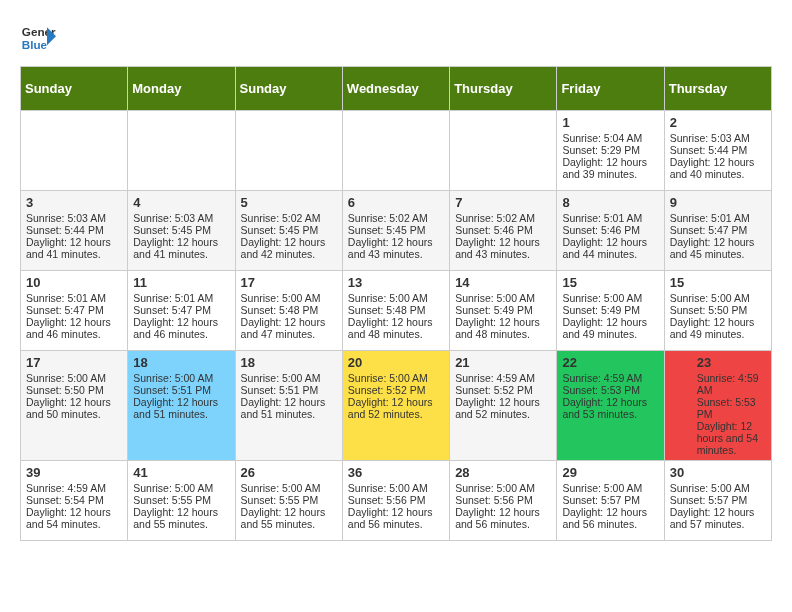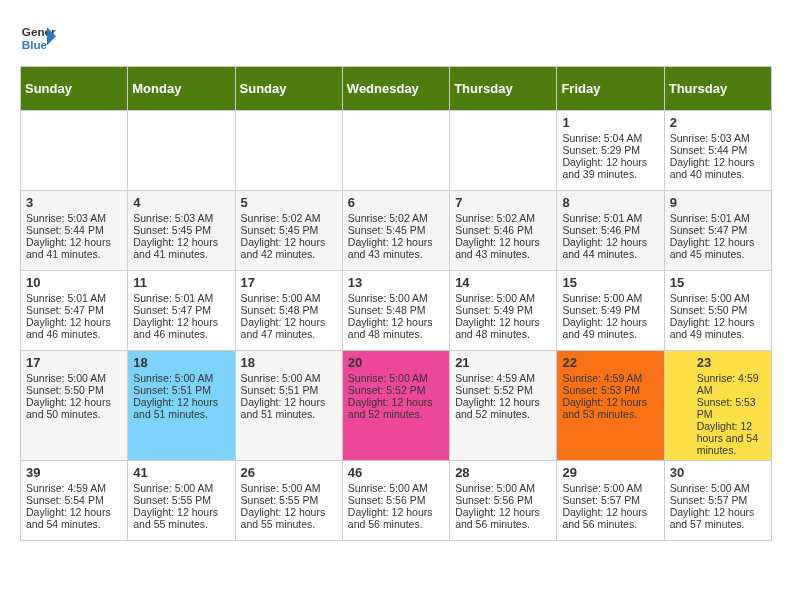--- a/index.html
+++ b/index.html
@@ -127,28 +127,28 @@
         <td><span class="day-num">17</span><span>Sunrise: 5:00 AM</span><br><span>Sunset: 5:48 PM</span><br><span>Daylight: 12 hours and 47 minutes.</span></td>
         <td><span class="day-num">13</span><span>Sunrise: 5:00 AM</span><br><span>Sunset: 5:48 PM</span><br><span>Daylight: 12 hours and 48 minutes.</span></td>
         <td><span class="day-num">14</span><span>Sunrise: 5:00 AM</span><br><span>Sunset: 5:49 PM</span><br><span>Daylight: 12 hours and 48 minutes.</span></td>
         <td><span class="day-num">15</span><span>Sunrise: 5:00 AM</span><br><span>Sunset: 5:49 PM</span><br><span>Daylight: 12 hours and 49 minutes.</span></td>
         <td><span class="day-num">15</span><span>Sunrise: 5:00 AM</span><br><span>Sunset: 5:50 PM</span><br><span>Daylight: 12 hours and 49 minutes.</span></td>
       </tr>
       <tr>
         <td style="background: rgb(245, 245, 245);"><span class="day-num">17</span><span>Sunrise: 5:00 AM</span><br><span>Sunset: 5:50 PM</span><br><span>Daylight: 12 hours and 50 minutes.</span></td>
         <td style="background: #7dd3fc;"><span class="day-num">18</span><span>Sunrise: 5:00 AM</span><br><span>Sunset: 5:51 PM</span><br><span>Daylight: 12 hours and 51 minutes.</span></td>
         <td style="background: rgb(245, 245, 245);"><span class="day-num">18</span><span>Sunrise: 5:00 AM</span><br><span>Sunset: 5:51 PM</span><br><span>Daylight: 12 hours and 51 minutes.</span></td>
-        <td style="background: #ec4899; margin-top: 25px;"><span class="day-num">20</span><span>Sunrise: 5:00 AM</span><br><span>Sunset: 5:52 PM</span><br><span>Daylight: 12 hours and 52 minutes.</span></td>
+        <td style="background: #fde047; margin-top: 25px;"><span class="day-num">20</span><span>Sunrise: 5:00 AM</span><br><span>Sunset: 5:52 PM</span><br><span>Daylight: 12 hours and 52 minutes.</span></td>
         <td style="background: rgb(245, 245, 245); margin-left: 28px;"><span class="day-num">21</span><span>Sunrise: 4:59 AM</span><br><span>Sunset: 5:52 PM</span><br><span>Daylight: 12 hours and 52 minutes.</span></td>
-        <td style="background: #f97316;"><span class="day-num">22</span><span>Sunrise: 4:59 AM</span><br><span>Sunset: 5:53 PM</span><br><span>Daylight: 12 hours and 53 minutes.</span></td>
-        <td style="background: #fde047; padding-left: 32px;"><span class="day-num">23</span><span>Sunrise: 4:59 AM</span><br><span>Sunset: 5:53 PM</span><br><span>Daylight: 12 hours and 54 minutes.</span></td>
+        <td style="background: #22c55e;"><span class="day-num">22</span><span>Sunrise: 4:59 AM</span><br><span>Sunset: 5:53 PM</span><br><span>Daylight: 12 hours and 53 minutes.</span></td>
+        <td style="background: #ef4444; padding-left: 32px;"><span class="day-num">23</span><span>Sunrise: 4:59 AM</span><br><span>Sunset: 5:53 PM</span><br><span>Daylight: 12 hours and 54 minutes.</span></td>
       </tr>
       <tr>
         <td><span class="day-num">39</span><span>Sunrise: 4:59 AM</span><br><span>Sunset: 5:54 PM</span><br><span>Daylight: 12 hours and 54 minutes.</span></td>
         <td><span class="day-num">41</span><span>Sunrise: 5:00 AM</span><br><span>Sunset: 5:55 PM</span><br><span>Daylight: 12 hours and 55 minutes.</span></td>
         <td><span class="day-num">26</span><span>Sunrise: 5:00 AM</span><br><span>Sunset: 5:55 PM</span><br><span>Daylight: 12 hours and 55 minutes.</span></td>
-        <td><span class="day-num">46</span><span>Sunrise: 5:00 AM</span><br><span>Sunset: 5:56 PM</span><br><span>Daylight: 12 hours and 56 minutes.</span></td>
+        <td><span class="day-num">36</span><span>Sunrise: 5:00 AM</span><br><span>Sunset: 5:56 PM</span><br><span>Daylight: 12 hours and 56 minutes.</span></td>
         <td><span class="day-num">28</span><span>Sunrise: 5:00 AM</span><br><span>Sunset: 5:56 PM</span><br><span>Daylight: 12 hours and 56 minutes.</span></td>
         <td><span class="day-num">29</span><span>Sunrise: 5:00 AM</span><br><span>Sunset: 5:57 PM</span><br><span>Daylight: 12 hours and 56 minutes.</span></td>
         <td><span class="day-num">30</span><span>Sunrise: 5:00 AM</span><br><span>Sunset: 5:57 PM</span><br><span>Daylight: 12 hours and 57 minutes.</span></td>
       </tr>
     </tbody>
 </table>
 
 </body></html>

